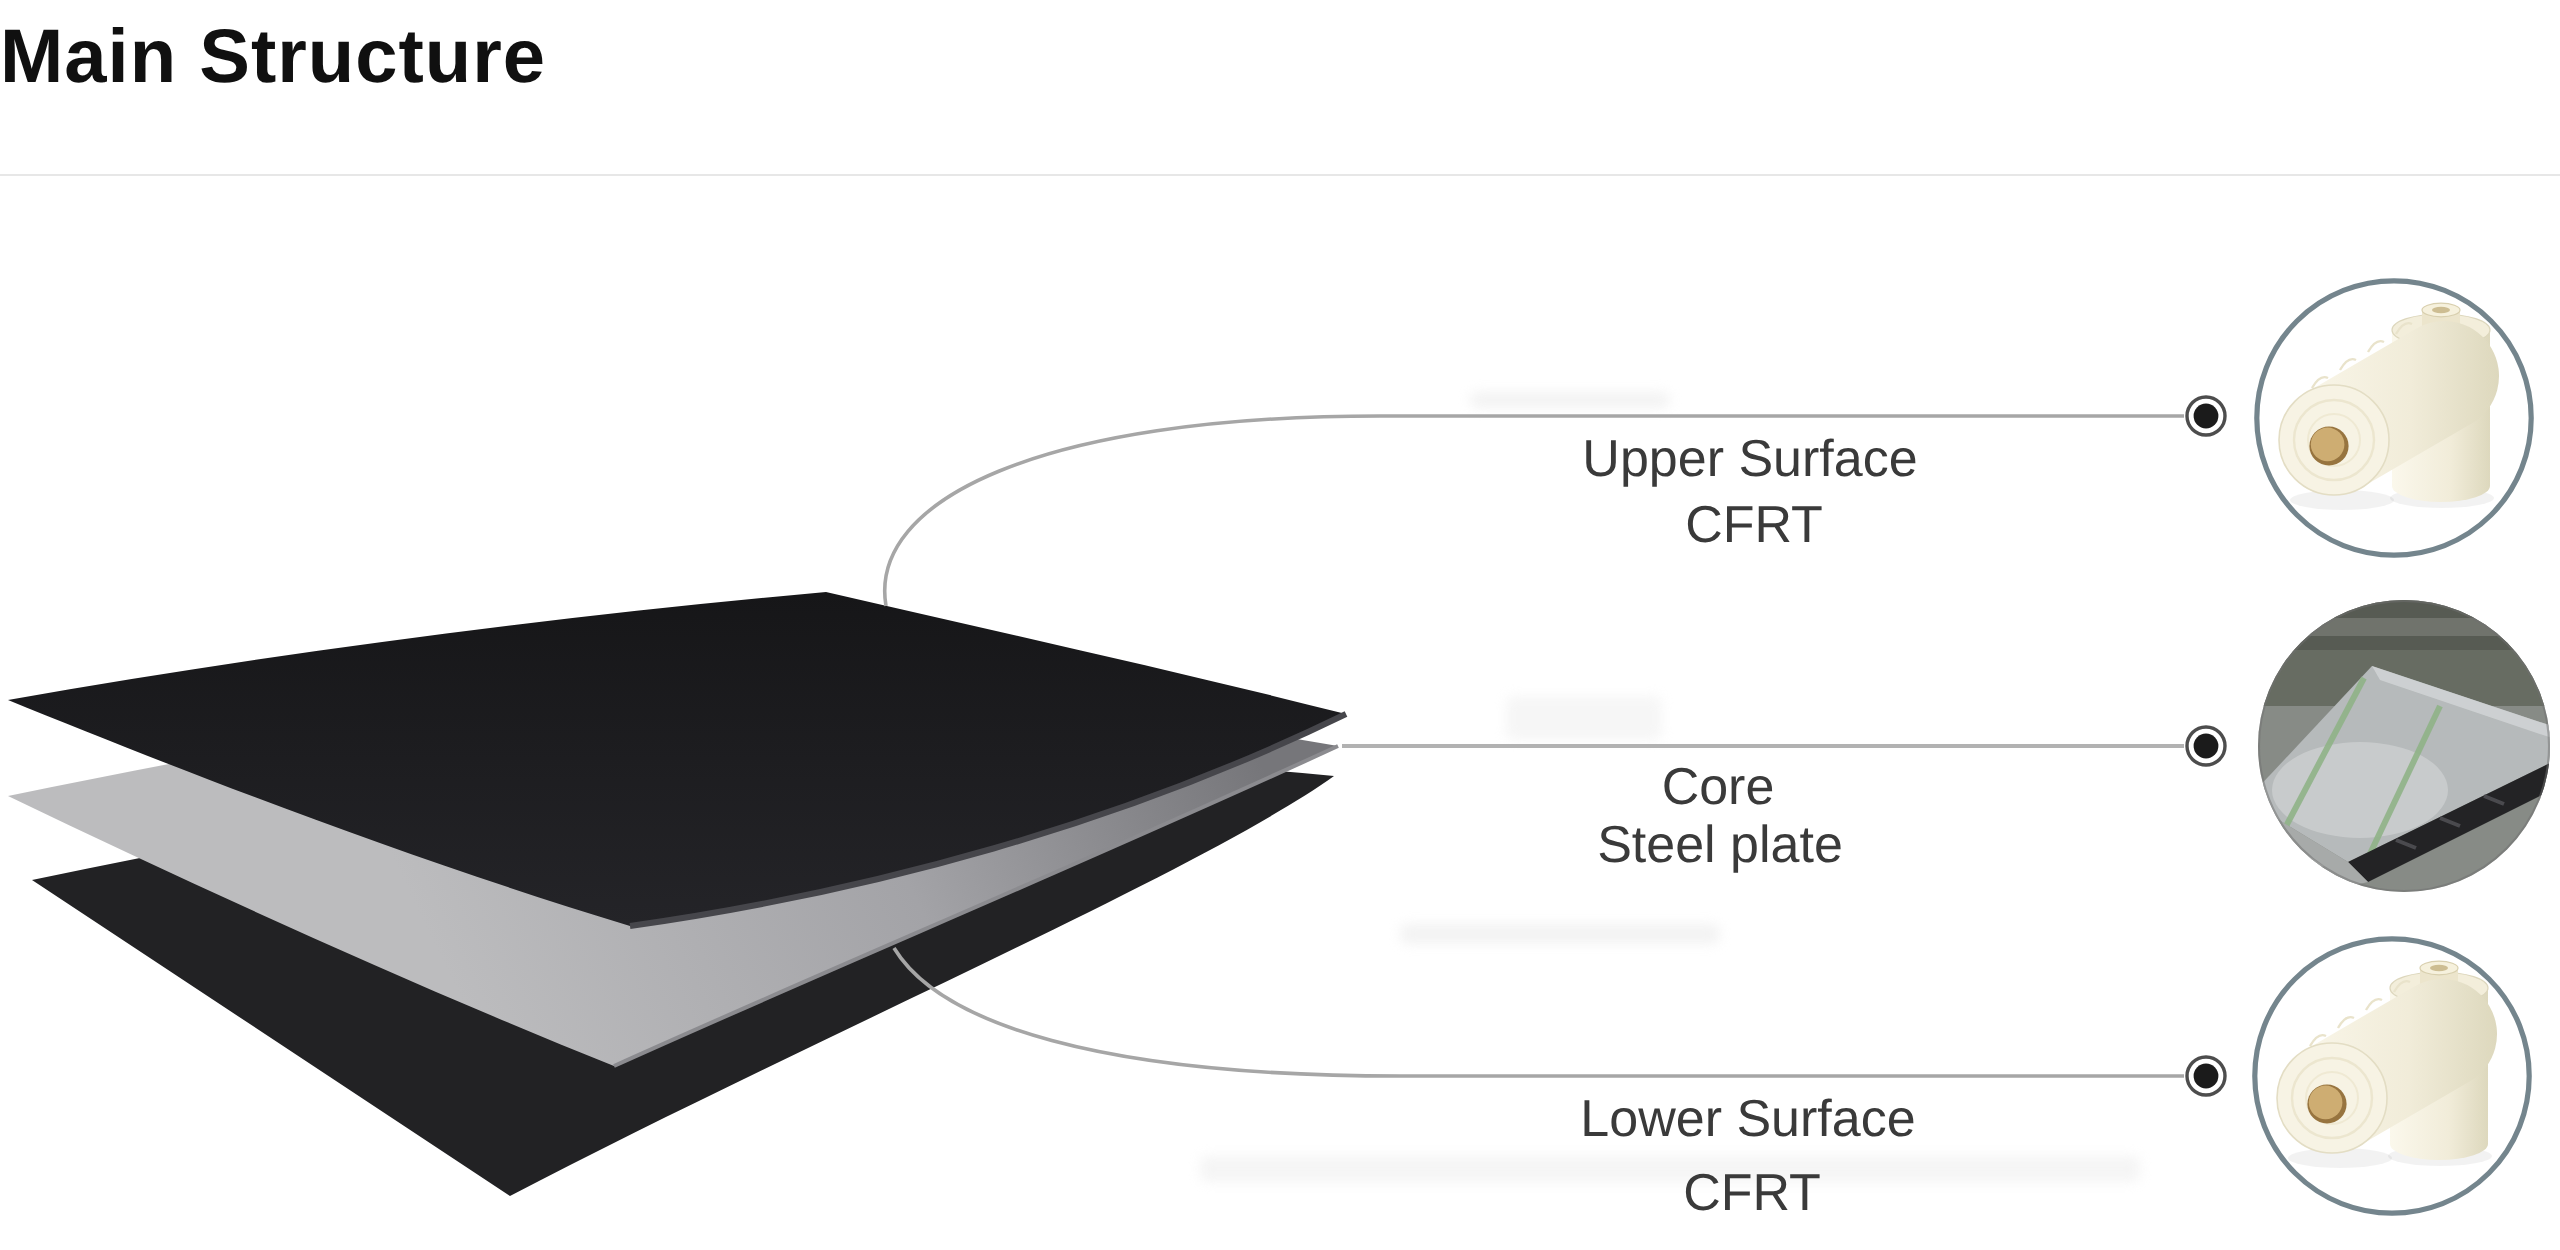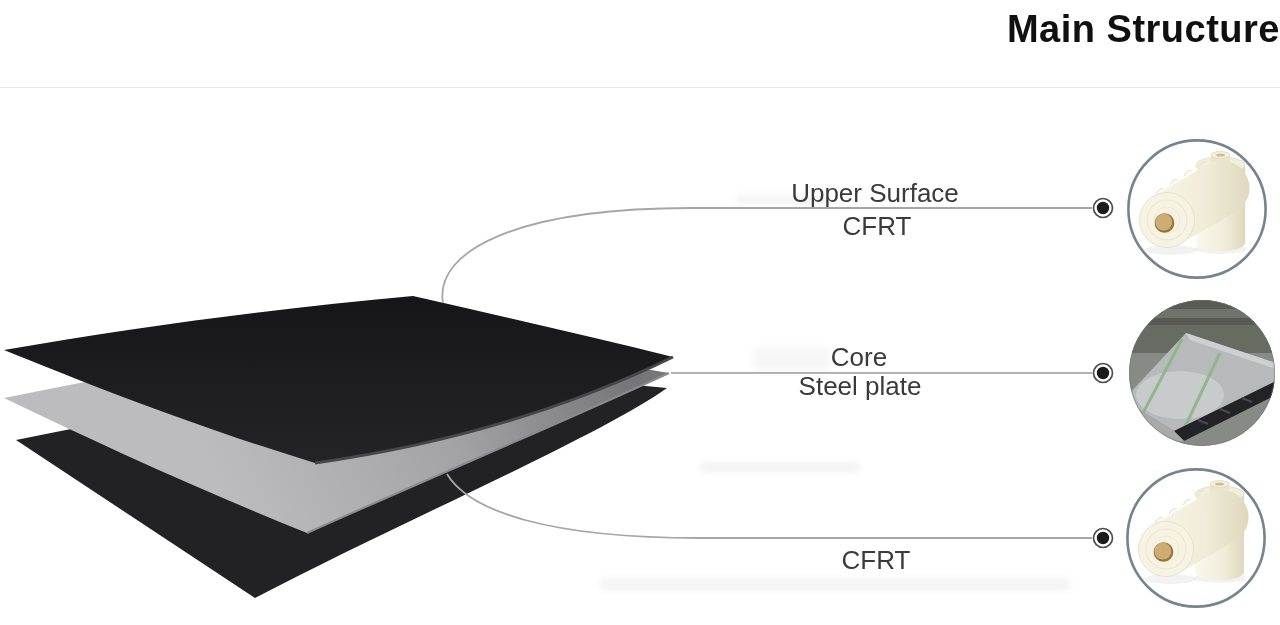--- a/index.html
+++ b/index.html
@@ -1,30 +1,30 @@
 <!DOCTYPE html>
 <html><head>
 <meta charset="utf-8">
 <style>
   html,body{margin:0;padding:0;background:#ffffff;}
   .stage{
     position:relative;width:1280px;height:625px;background:#ffffff;
     font-family:"Liberation Sans",sans-serif;overflow:hidden;
   }
   .page-title{
-    position:absolute;top:8px;left:0;width:100%;text-align:right;
+    position:absolute;top:8px;left:0;width:100%;text-align:left;
     font-size:38px;font-weight:700;color:#101010;letter-spacing:.5px;margin:0;
   }
   .divider{
     position:absolute;top:87px;left:0;width:100%;height:1px;background:#e7e7e7;
   }
   .scene-svg{position:absolute;left:0;top:0;}
   .label{
     position:absolute;transform:translateX(-50%);
-    color:#3a3a3a;font-size:26px;line-height:26px;white-space:nowrap;
+    color:#3a3a3a;font-size:26px;line-height:26px;white-space:nowrap;margin-top:36px;
   }
   .thumb{position:absolute;}
   .thumb svg{display:block;}
   .smudge{
     position:absolute;background:#e9e9e9;filter:blur(3px);opacity:.55;
     border-radius:4px;
   }
   .symbol-store{position:absolute;width:0;height:0;overflow:hidden;}
 </style>
 </head>
@@ -151,15 +151,16 @@
         <use href="#sym-rolls"></use>
       </svg>
   </div>
 
   <div class="label" style="left:875px;top:180px;">Upper Surface</div>
   <div class="label" style="left:877px;top:213px;">CFRT</div>
 
   <div class="label" style="left:859px;top:344px;">Core</div>
   <div class="label" style="left:860px;top:373px;">Steel plate</div>
 
+  <div class="label" style="left:874px;top:510px;">Lower Surface</div>
   <div class="label" style="left:876px;top:547px;">CFRT</div>
 
 </div>
 
 </body></html>

